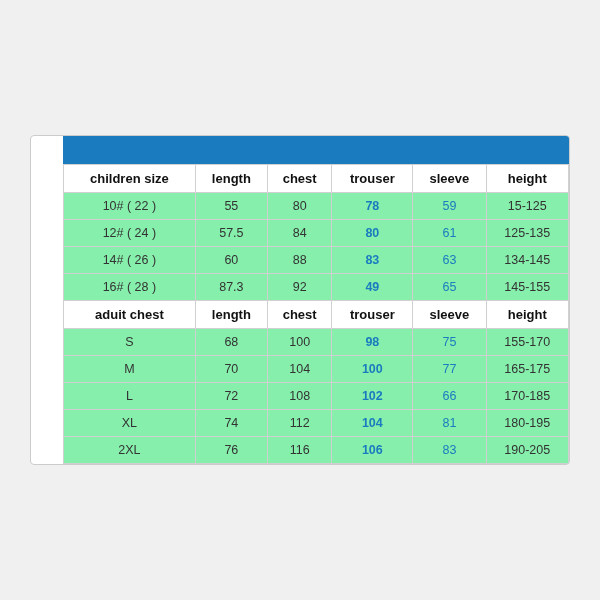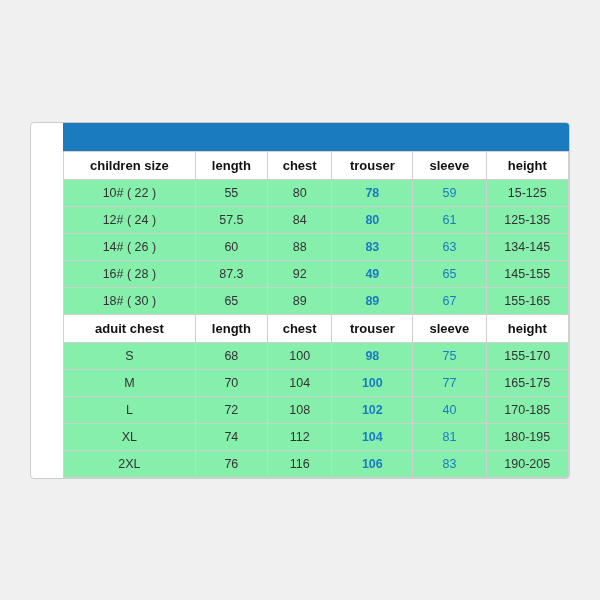--- a/index.html
+++ b/index.html
@@ -93,28 +93,20 @@
           <td>134-145</td>
         </tr>
         <tr class="data-row">
           <td>16# ( 28 )</td>
           <td>87.3</td>
           <td>92</td>
           <td class="col-trouser">49</td>
           <td class="col-sleeve">65</td>
           <td>145-155</td>
         </tr>
-        <tr class="data-row">
-          <td>18# ( 30 )</td>
-          <td>65</td>
-          <td>89</td>
-          <td class="col-trouser">89</td>
-          <td class="col-sleeve">67</td>
-          <td>155-165</td>
-        </tr>
         <tr class="section-header">
           <td>aduit chest</td>
           <td>length</td>
           <td>chest</td>
           <td>trouser</td>
           <td>sleeve</td>
           <td>height</td>
         </tr>
         <tr class="data-row">
           <td>S</td>
@@ -130,21 +122,21 @@
           <td>104</td>
           <td class="col-trouser">100</td>
           <td class="col-sleeve">77</td>
           <td>165-175</td>
         </tr>
         <tr class="data-row">
           <td>L</td>
           <td>72</td>
           <td>108</td>
           <td class="col-trouser">102</td>
-          <td class="col-sleeve">40</td>
+          <td class="col-sleeve">66</td>
           <td>170-185</td>
         </tr>
         <tr class="data-row">
           <td>XL</td>
           <td>74</td>
           <td>112</td>
           <td class="col-trouser">104</td>
           <td class="col-sleeve">81</td>
           <td>180-195</td>
         </tr>

